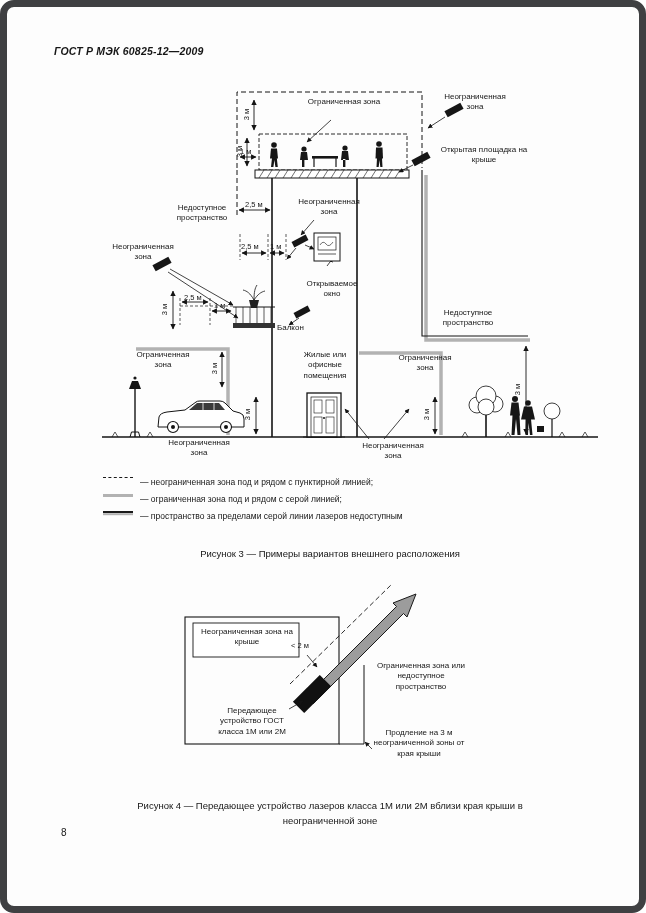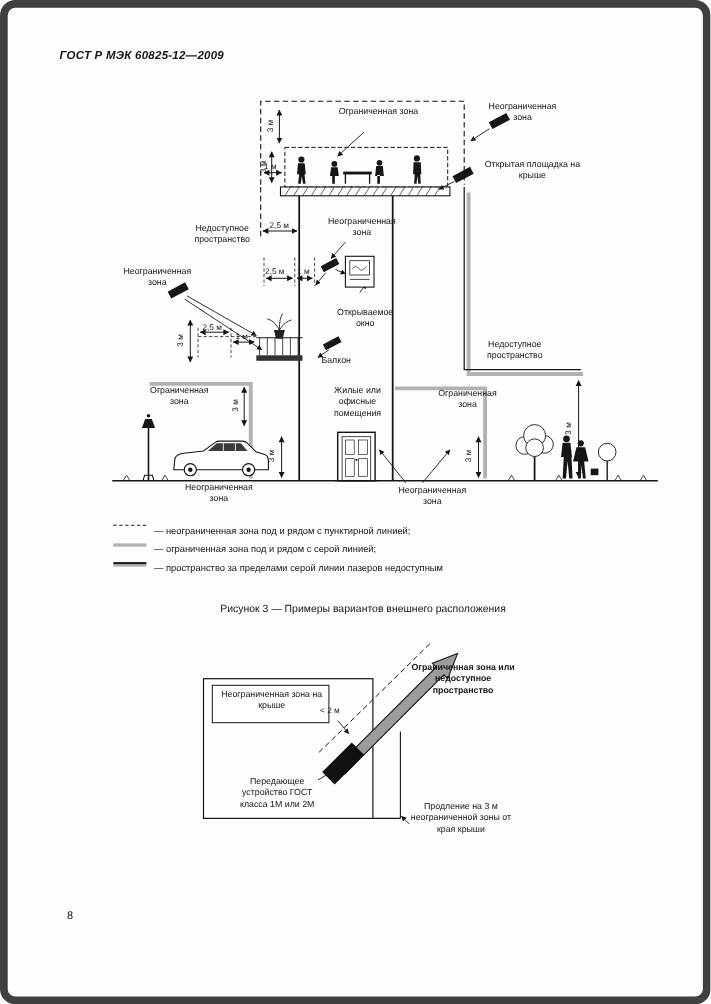--- a/index.html
+++ b/index.html
@@ -4,21 +4,21 @@
 <style>
   * { margin:0; padding:0; box-sizing:border-box; }
   html,body { width:646px; height:913px; background:#ffffff; }
   body { font-family:"Liberation Sans", sans-serif; position:relative; }
   .frame { position:absolute; inset:0; width:646px; height:913px;
            border:7px solid #3f4042; border-radius:14px; background:#fdfdfd; overflow:hidden; }
   .doc-header { position:absolute; left:47px; top:38px; font-size:10.5px; font-weight:bold;
                 color:#161616; letter-spacing:.2px;font-style:italic; }
   svg.gfx { position:absolute; left:0; top:0; }
   .lbl { position:absolute; font-size:8px; line-height:1.3; color:#161616; text-align:center; }
-  .lbl.left-al { text-align:right; }
+  .lbl.left-al { text-align:left; }
   .dim { position:absolute; font-size:7.5px; color:#161616; white-space:nowrap; }
   .dim.rot { width:22px; text-align:center; transform:rotate(-90deg); transform-origin:center; }
   .legend { position:absolute; left:96px; top:470px; width:460px; }
   .legend-row { display:flex; align-items:flex-start; margin-bottom:7px; font-size:8.5px; color:#161616; }
   .sw { width:30px; margin-right:7px; flex:none; }
   .sw1 { height:0; border-top:1.6px dashed #1a1a1a; }
   .sw2 { height:0; border-top:3.5px solid #b2b2b2; }
   .sw3 { height:1.6px; background:#1a1a1a; box-shadow:0 2.2px 0 0 #b2b2b2; }
   .caption { position:absolute; font-size:9.5px; color:#161616; text-align:center; line-height:1.55; }
   .page-num { position:absolute; left:54px; top:820px; font-size:10px; color:#161616; }
@@ -243,20 +243,21 @@
     <div class="legend-row">
       <span class="sw sw3"></span>
       <span>— пространство за пределами серой линии лазеров недоступным</span>
     </div>
   </div>
 
   <div class="caption" style="left:0; top:540px; width:646px;">Рисунок 3 — Примеры вариантов внешнего расположения</div>
 
   <div class="lbl" style="left:190px; top:620px; width:100px;">Неограниченная зона на крыше</div>
   <div class="dim" style="left:284px; top:634px;">&lt; 2 м</div>
-  <div class="lbl" style="left:366px; top:595px; width:96px;font-weight:bold;">Ограниченная зона или недоступное пространство</div>
+  <div class="lbl" style="left:366px; top:654px; width:96px;">Ограниченная зона или недоступное пространство</div>
   <div class="lbl" style="left:200px; top:699px; width:90px;">Передающее устройство ГОСТ класса 1М или 2М</div>
   <div class="lbl" style="left:360px; top:721px; width:104px;">Продление на 3 м неограниченной зоны от края крыши</div>
 
+  <div class="caption" style="left:103px; top:792px; width:440px;">Рисунок 4 — Передающее устройство лазеров класса 1М или 2М вблизи края крыши в неограниченной зоне</div>
 
   <div class="page-num">8</div>
 
 </div>
 
 </body></html>

